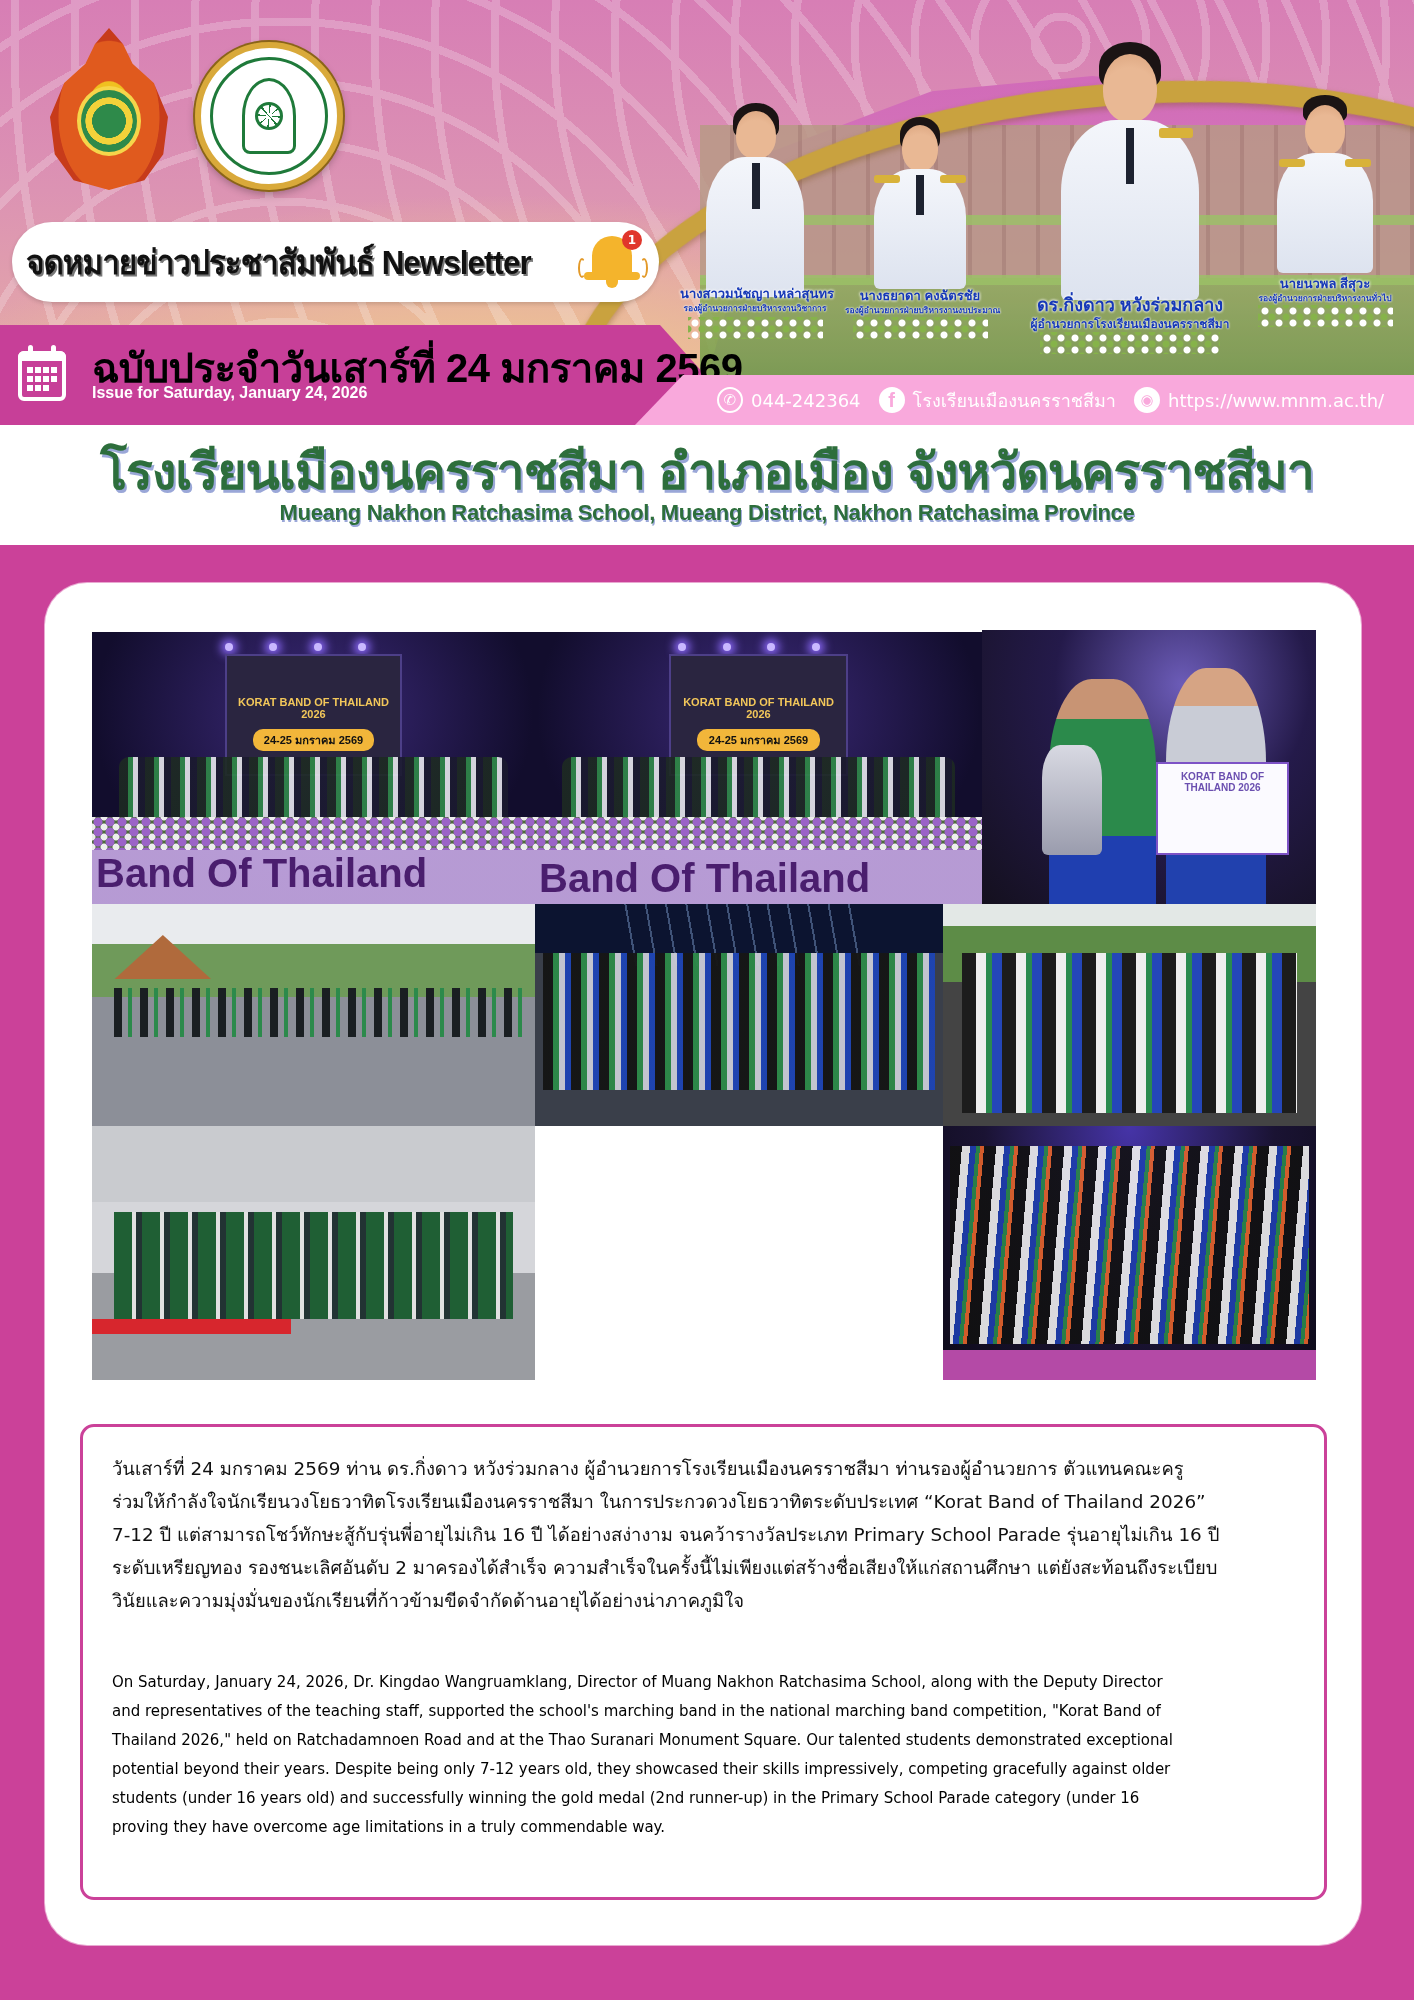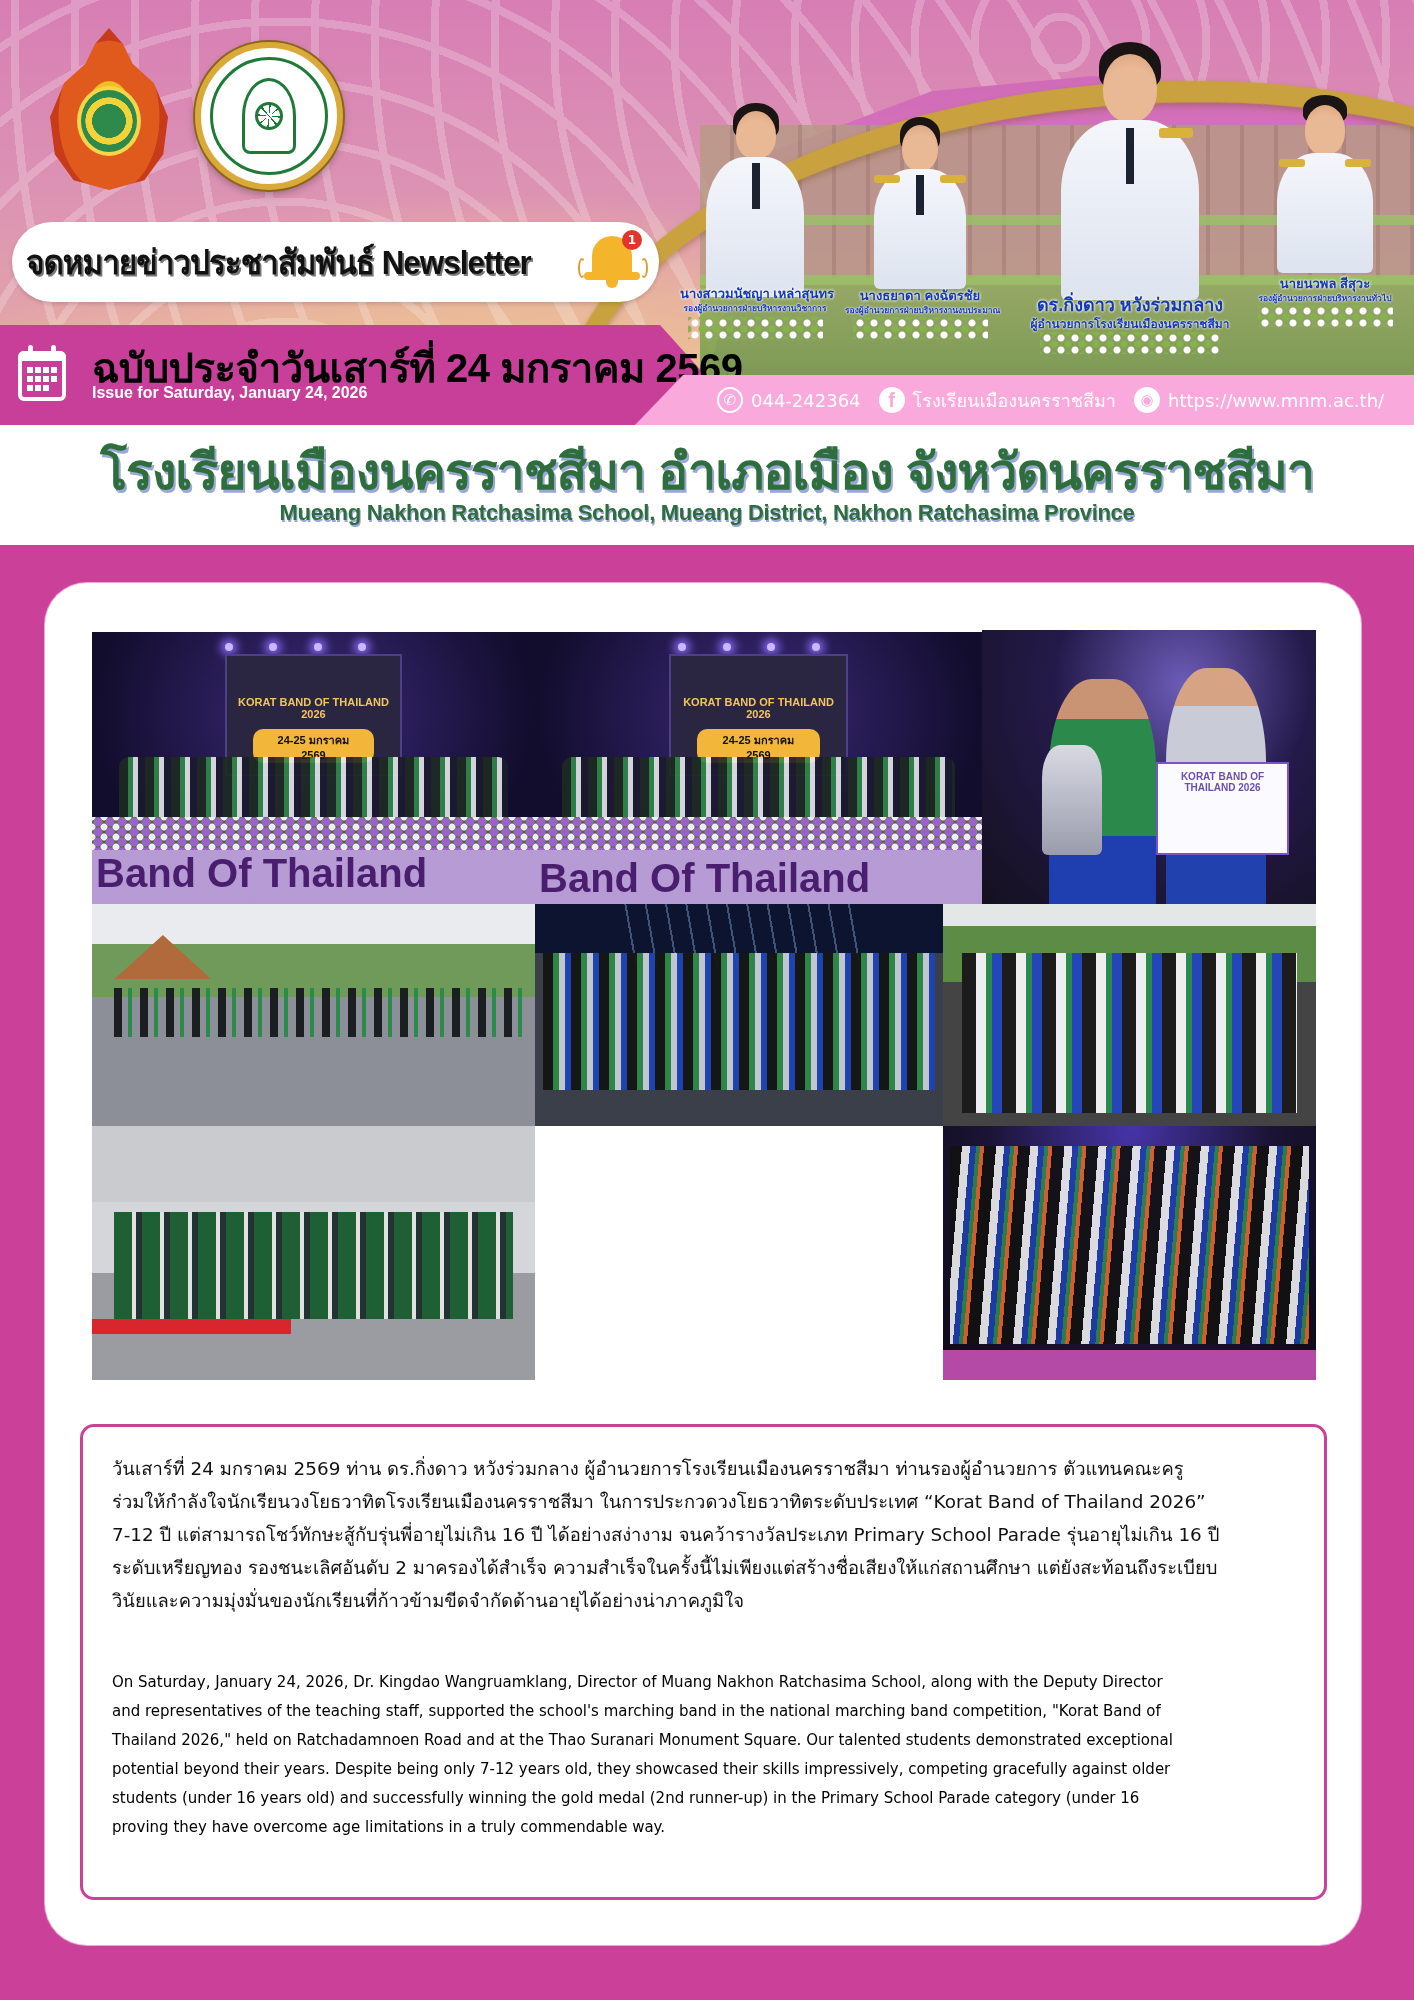--- a/index.html
+++ b/index.html
@@ -144,21 +144,21 @@
     box-shadow: 0 0 0 1px #e9a8d1; }
 
   
   .photos { position:absolute; left:92px; top:632px; width:1224px; height:748px; }
   .photo { position:absolute; overflow:hidden; }
   .ph-stage { background:
       linear-gradient(180deg, rgba(0,0,0,0) 0 70%, rgba(200,170,230,.9) 70% 100%),
       radial-gradient(ellipse at 50% 30%, #3c2a7a 0, #120d2d 70%); }
   .ph-stage .backdrop { position:absolute; left:30%; top:8%; width:40%; height:45%; background:#2a2540; border:2px solid #4d3f88; }
   .ph-stage .bd-title { position:absolute; left:0; width:100%; top:34%; text-align:center; font-family:"Liberation Sans",sans-serif; font-weight:700; font-size:22px; color:#f2c75a; }
-  .ph-stage .bd-date { position:absolute; left:15%; width:70%; top:62%; text-align:center; font-family:"Liberation Sans",sans-serif; font-weight:700; font-size:11px; color:#111; background:#f2b63a; border-radius:10px; padding:2px 12px;}
+  .ph-stage .bd-date { position:absolute; left:15%; width:70%; top:62%; text-align:center; font-family:"Liberation Sans",sans-serif; font-weight:700; font-size:11px; color:#111; background:#f2b63a; border-radius:10px; padding:2px 0;}
   .ph-stage .crowd { position:absolute; left:6%; top:46%; width:88%; height:28%;
     background: repeating-linear-gradient(90deg, #1d2a22 0 9px, #2f8a48 9px 14px, #e8e8ee 14px 19px, #1a1a2e 19px 26px); opacity:.9; border-radius: 10px 10px 0 0; }
   .ph-stage .flowers { position:absolute; left:0; top:68%; width:100%; height:12%;
     background: radial-gradient(circle, #9b63c7 0 4px, transparent 5px) 0 0/12px 10px, radial-gradient(circle, #eee 0 3px, transparent 4px) 6px 5px/12px 10px, #4d6b3a; }
   .ph-stage .sign { position:absolute; left:0; bottom:0; width:100%; height:20%; font-family:"Liberation Sans",sans-serif; font-weight:900; font-size:40px; color:#4a1e6e; white-space:nowrap; line-height:46px; padding-left:4px; }
   .ph-stage .light { position:absolute; top:4%; width:8px; height:8px; border-radius:50%; background:#c9b8ff; box-shadow:0 0 10px 4px #8f6cff; }
 
   .ph-night-portrait { background: radial-gradient(ellipse at 60% 20%, #6c5cb8 0, #241a4a 45%, #14101e 100%); }
   .ph-night-portrait .p1 { position:absolute; left:20%; top:18%; width:32%; height:82%; background: linear-gradient(180deg, #c89474 0 18%, #2b8a4b 18% 70%, #1f3fb0 70%); border-radius: 40% 40% 0 0; }
   .ph-night-portrait .p2 { position:absolute; left:55%; top:14%; width:30%; height:86%; background: linear-gradient(180deg, #d6a484 0 16%, #c9ccd6 16% 62%, #2141ae 62%); border-radius: 40% 40% 0 0; }

